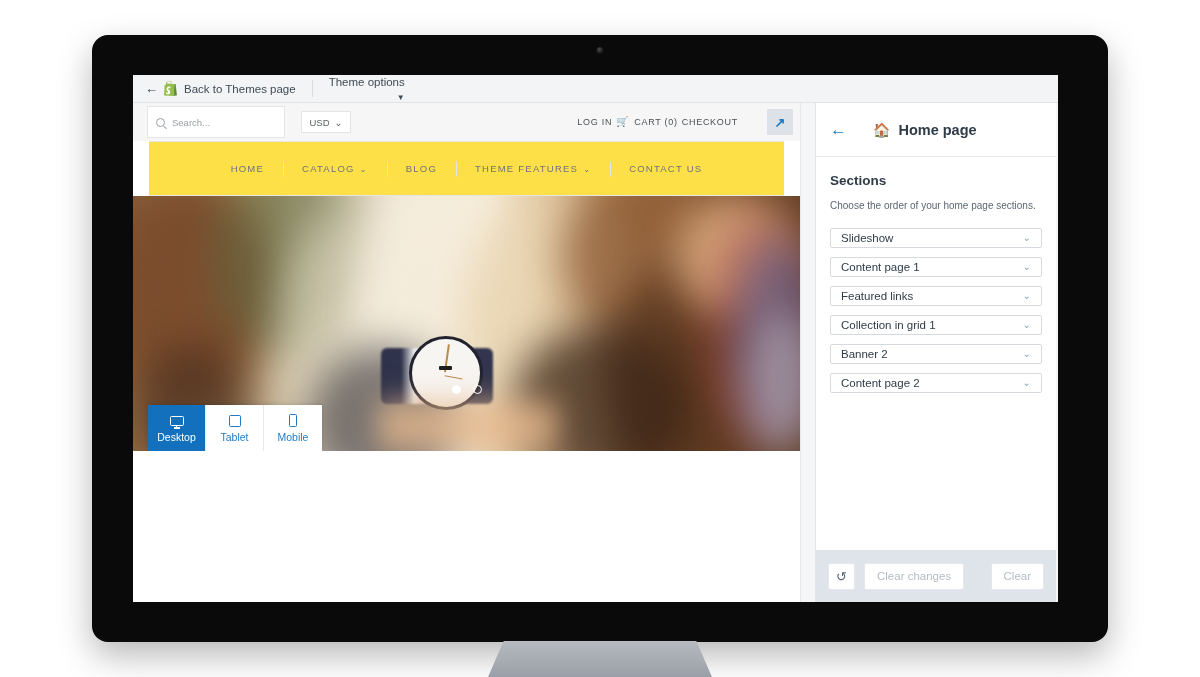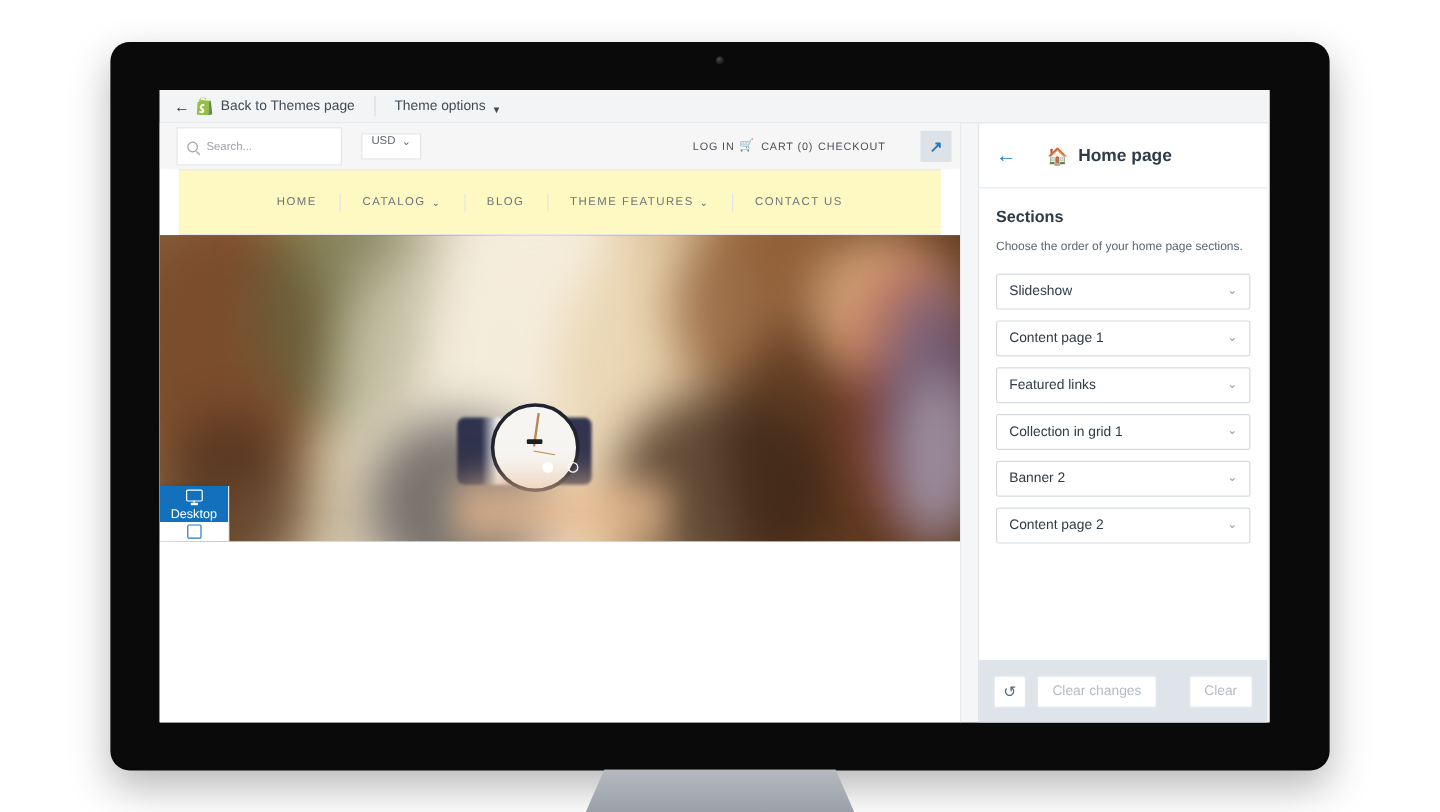--- a/index.html
+++ b/index.html
@@ -45,21 +45,21 @@
     font-size: 11.5px; color: #3f4b55;
   }
   .back-arrow { color: #2d3b45; font-size: 13px; margin-right: 6px; line-height: 1; }
   .shopify-bag {
     width: 13px; height: 15px; margin-right: 7px; flex: none;
     position: relative;
   }
   .shopify-bag svg { display:block; }
   #back-label { white-space: nowrap; }
   .admin-divider { width: 1px; height: 17px; background: #d9dcdf; margin: 0 16px; }
-  #theme-options { display: flex; align-items: flex-end; gap: 5px; white-space: nowrap; }
+  #theme-options { display: flex; align-items: flex-end; gap: 5px; white-space: nowrap; flex-direction: column; }
   .caret-sm { font-size: 8px; line-height: 1; position: relative; top: 1px; }
 
   
   #work { display: flex; height: 499px; background: #f4f6f8; }
 
   
   #preview {
     width: 668px; height: 499px;
     background: #ffffff;
     position: relative; overflow: hidden;
@@ -81,21 +81,21 @@
     width: 9px; height: 9px; border: 1.3px solid #9aa0a6; border-radius: 50%;
     position: relative; flex: none;
   }
   .mag::after {
     content: ''; position: absolute; right: -3px; bottom: -2.5px;
     width: 4px; height: 1.3px; background: #9aa0a6; transform: rotate(45deg);
   }
   #currency {
     margin-left: 16px; width: 50px; height: 22px;
     background: #ffffff; border: 1px solid #e3e5e7;
-    display: flex; align-items: flex-start; justify-content: center; gap: 5px;
+    display: flex; align-items: center; justify-content: center; gap: 5px;
     font-size: 9.5px; color: #5b6268;
   }
   #store-links {
     margin-left: auto; display: flex; align-items: center; gap: 4px;
     font-size: 9px; letter-spacing: 0.08em; color: #4a5157;
     padding-right: 48px;
   }
   #store-links .lk { display: flex; align-items: center; gap: 5px; white-space: nowrap; }
   .cart-glyph { font-size: 10px; line-height: 1; }
   #popout {
@@ -126,21 +126,21 @@
   }
   .clock-hand.h { width: 1.8px; height: 12px; margin-left: -0.9px; margin-top: -12px; transform: rotate(-25deg); }
   .clock-hand.m { width: 1.5px; height: 17px; margin-left: -0.75px; margin-top: -17px; transform: rotate(38deg); }
   #wordmark { font-size: 15.5px; letter-spacing: 0.02em; color: #1c1c1c; white-space: nowrap; }
   #wordmark .b { font-weight: 700; }
   #wordmark .l { font-weight: 400; color: #2e2e2e; }
 
   #nav-wrap {
     height: 55px; display: flex; align-items: center; justify-content: center;
     border-top: 1px solid #e6e6e6; border-bottom: 1px solid #e6e6e6;
-    margin: 0 16px; background: #fef9c3;
+    margin: 0 16px; background: #fde047;
   }
   #nav { display: flex; align-items: center; }
   #nav .item {
     font-size: 9.5px; letter-spacing: 0.13em; color: #6d737a;
     padding: 0 19px; display: flex; align-items: center; gap: 5px;
     position: relative; white-space: nowrap;
   }
   #nav .item + .item::before {
     content: ''; position: absolute; left: 0; top: 50%; transform: translateY(-50%);
     width: 1px; height: 15px; background: #e2e4e6;
@@ -158,24 +158,23 @@
     text-shadow: 0 1px 8px rgba(0,0,0,0.28);
   }
   #dots {
     position: absolute; left: 50%; transform: translateX(-50%); bottom: 57px;
     display: flex; gap: 12px; align-items: center;
   }
   .dot { width: 9px; height: 9px; border-radius: 50%; border: 1.5px solid #fff; }
   .dot.on { background: #fff; }
 
   #device-bar {
-    position: absolute; left: 0; bottom: 0;
+    position: absolute; left: 15px; bottom: 0;
     display: flex; height: 46px;
     box-shadow: 0 -1px 4px rgba(0,0,0,0.12);
-    flex-direction: column;
   }
   .dev {
     width: 58px; background: #ffffff; color: #1f7ac4;
     display: flex; flex-direction: column; align-items: center; justify-content: center;
     gap: 3px; font-size: 10.5px;
     border-right: 1px solid #e6e8ea;
   }
   .dev:last-child { border-right: none; }
   .dev.active { background: #1270bd; color: #ffffff; }
   .dev .gi { display: flex; align-items: center; justify-content: center; height: 15px; }
@@ -199,21 +198,21 @@
   #sb-back { color: #1878c6; font-size: 17px; line-height: 1; }
   #sb-title-wrap { display: flex; align-items: center; gap: 8px; margin-left: 16px; }
   .home-glyph { font-size: 14px; line-height: 1; color: #2f3c47; }
   #sb-title { font-size: 14.5px; font-weight: 700; color: #2f3c47; }
 
   #sb-body { flex: 1; padding: 16px 14px 0; overflow: hidden; }
   #sb-h2 { font-size: 13.5px; font-weight: 700; color: #2f3c47; margin-bottom: 11px; }
   #sb-desc { font-size: 10px; line-height: 1.45; color: #5c6671; margin-bottom: 14px; }
 
   .sec {
-    height: 30px; border: 1px solid #d6dade; border-radius: 2px;
+    height: 20px; border: 1px solid #d6dade; border-radius: 2px;
     display: flex; align-items: center; padding: 0 10px;
     margin-bottom: 9px; background: #fff;
     font-size: 11.5px; color: #2f3c47;
   }
   .sec .chev { margin-left: auto; color: #8fa3b5; font-size: 10px; line-height: 1; }
 
   #sb-foot {
     height: 52px; background: #dfe4ea;
     display: flex; align-items: center; padding: 0 12px; gap: 9px;
   }

